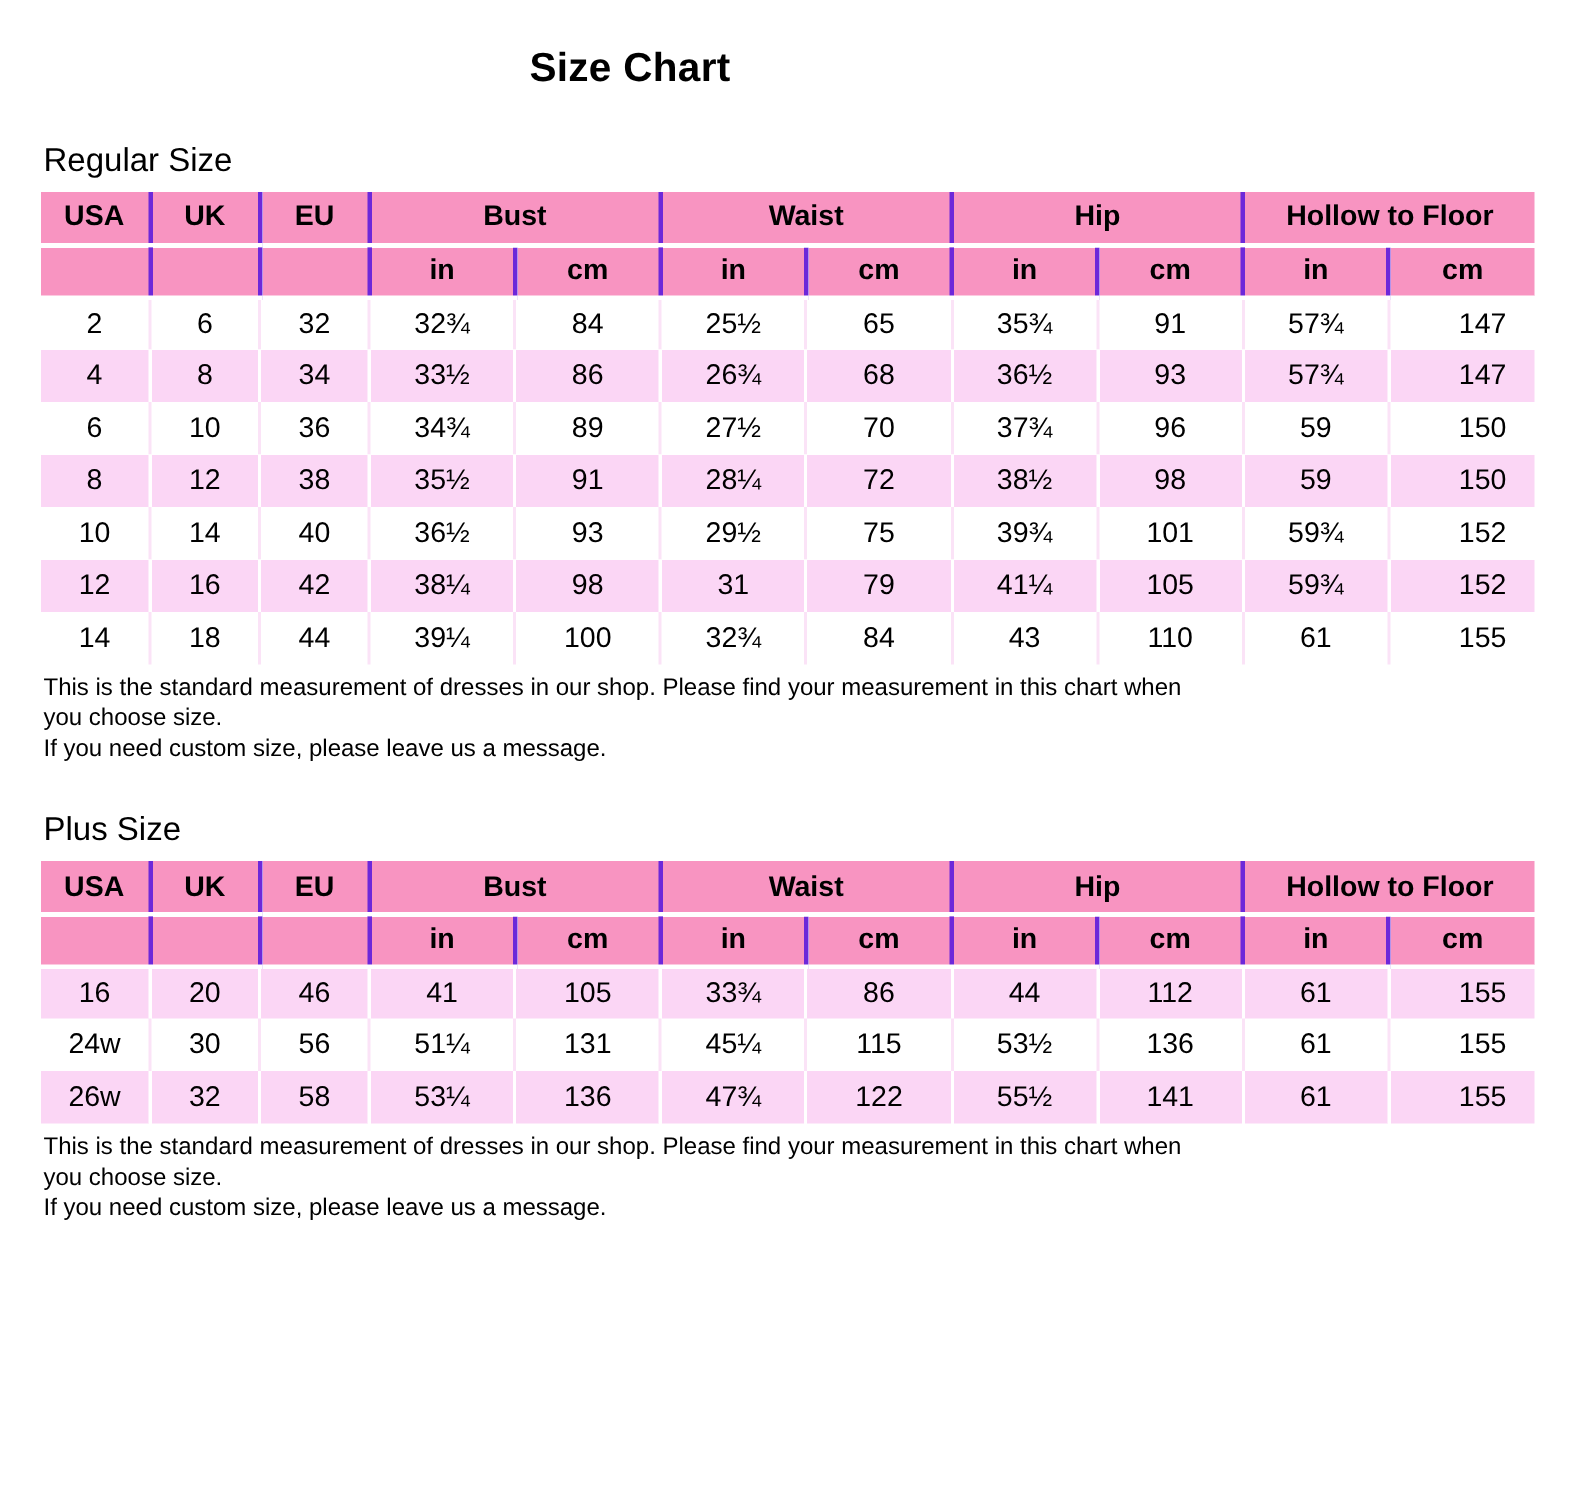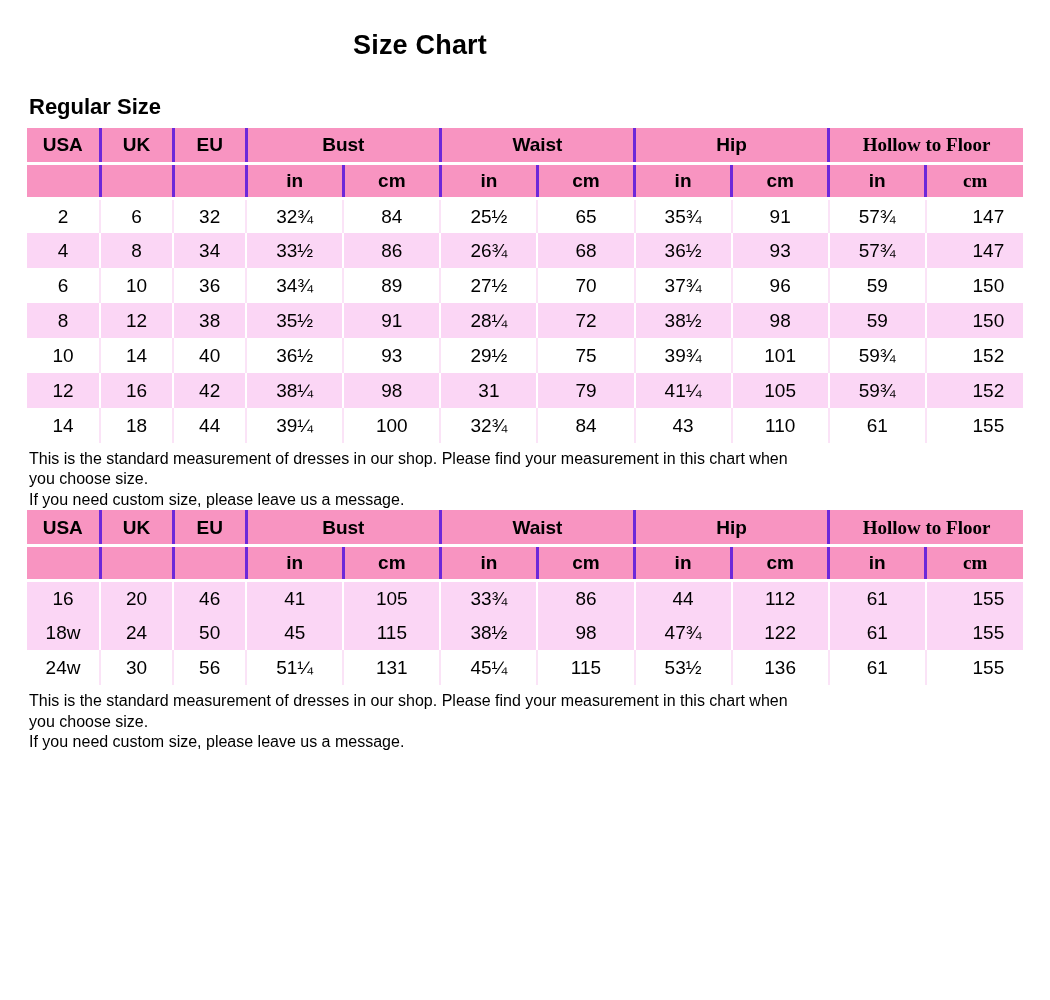--- a/index.html
+++ b/index.html
@@ -22,21 +22,21 @@
     margin: 0;
     padding-top: 30px;
     text-align: center;
     font-size: 27px;
     font-weight: bold;
     letter-spacing: 0.2px;
   }
   h2.section-heading {
     margin: 30px 0 8px 2px;
     font-size: 22px;
-    font-weight: bold;
+    font-weight: normal;
   }
   h2.first { margin-top: 33px; }
   table.size-table {
     border-collapse: collapse;
     table-layout: fixed;
     width: 996px;
   }
   col.c-s { width: 73px; }
   col.c-w { width: 97px; }
   .size-table th, .size-table td {
@@ -48,21 +48,21 @@
     line-height: 1;
     overflow: hidden;
     white-space: nowrap;
   }
   .size-table th {
     background: var(--header-pink);
     font-weight: bold;
     border-right: 3px solid #6d28d9;
     border-bottom: 3px solid #fff;
   }
-  .size-table th:last-child { border-right: 0; font-family: Liberation Serif, serif; }
+  .size-table th:last-child { border-right: 0; }
   .size-table td { border-right: 2px solid transparent; }
   .size-table td:last-child { border-right: 0; padding-left: 27px; }
   .size-table tr.r-pink td { background: var(--row-pink); border-right-color: #fff; }
   .size-table tr.r-white td { background: #ffffff; border-right-color: var(--row-sep); }
   p.note {
     margin: 6px 0 0 2px;
     font-size: 16px;
     line-height: 1.28;
   }
   .section { margin: 0; }
@@ -205,20 +205,21 @@
             <td>110</td>
             <td>61</td>
             <td>155</td>
           </tr>
         </tbody>
     </table>
     <p class="note"><span>This is the standard measurement of dresses in our shop. Please find your measurement in this chart when you choose size.</span><br><span>If you need custom size, please leave us a message.</span></p>
   </section>
 
   <section class="section">
+    <h2 class="section-heading">Plus Size</h2>
     <table class="size-table">
       <colgroup>
         <col class="c-s">
           <col class="c-s">
           <col class="c-s">
         <col class="c-w">
           <col class="c-w">
           <col class="c-w">
           <col class="c-w">
         <col class="c-w">
@@ -257,44 +258,44 @@
             <td>46</td>
             <td>41</td>
             <td>105</td>
             <td>33¾</td>
             <td>86</td>
             <td>44</td>
             <td>112</td>
             <td>61</td>
             <td>155</td>
           </tr>
-          <tr class="r-pink">
-            <td>18w</td>
-            <td>24</td>
-            <td>50</td>
-            <td>45</td>
-            <td>115</td>
-            <td>38½</td>
-            <td>98</td>
-            <td>47¾</td>
-            <td>122</td>
-            <td>61</td>
-            <td>155</td>
-          </tr>
           <tr class="r-white">
             <td>24w</td>
             <td>30</td>
             <td>56</td>
             <td>51¼</td>
             <td>131</td>
             <td>45¼</td>
             <td>115</td>
             <td>53½</td>
             <td>136</td>
             <td>61</td>
             <td>155</td>
           </tr>
+          <tr class="r-pink">
+            <td>26w</td>
+            <td>32</td>
+            <td>58</td>
+            <td>53¼</td>
+            <td>136</td>
+            <td>47¾</td>
+            <td>122</td>
+            <td>55½</td>
+            <td>141</td>
+            <td>61</td>
+            <td>155</td>
+          </tr>
         </tbody>
     </table>
     <p class="note"><span>This is the standard measurement of dresses in our shop. Please find your measurement in this chart when you choose size.</span><br><span>If you need custom size, please leave us a message.</span></p>
   </section>
 
 </div>
 
 </body></html>

